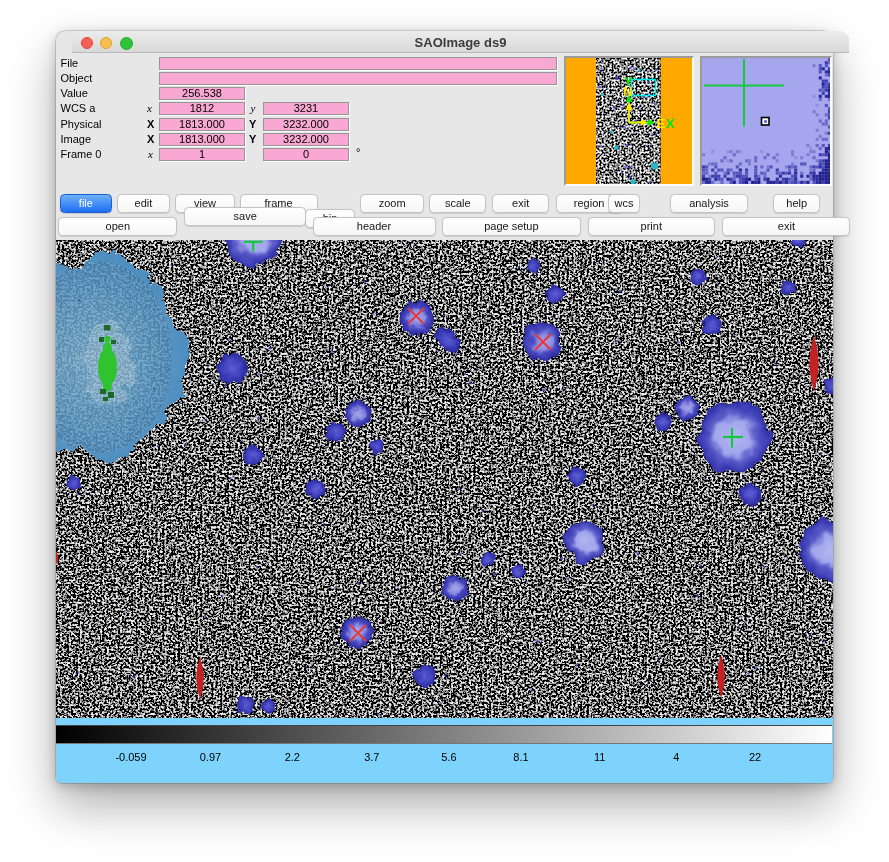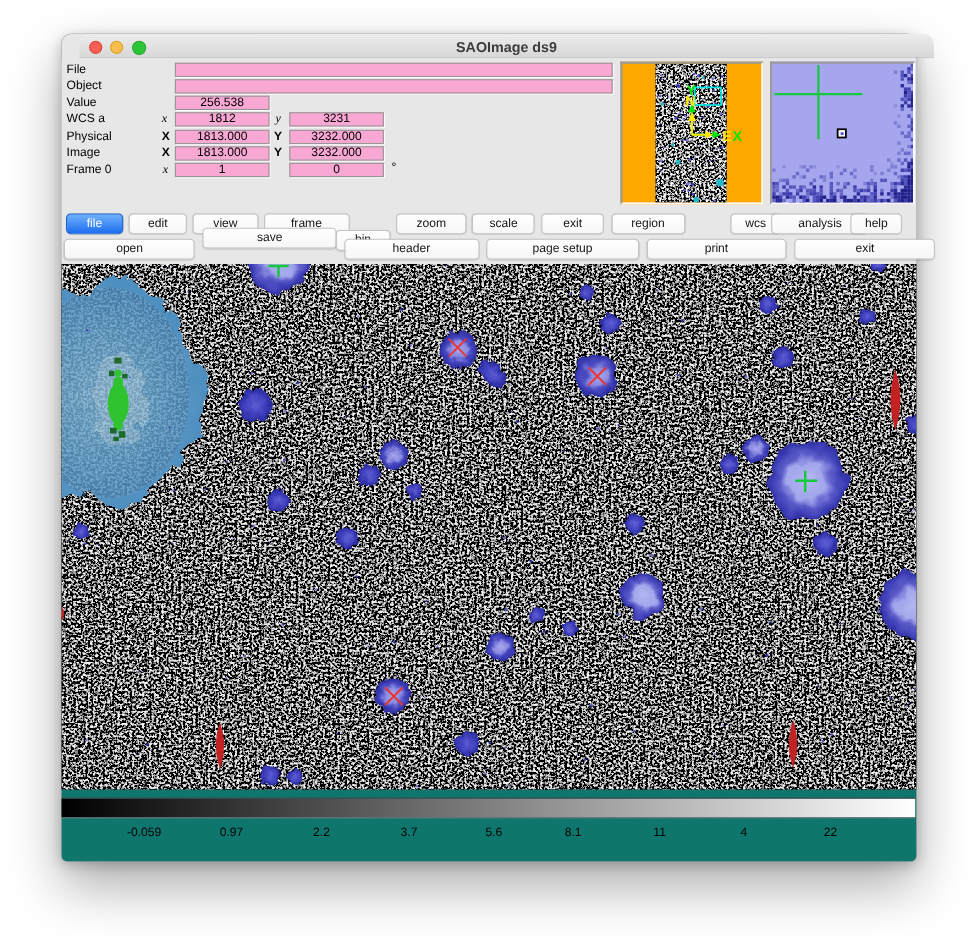--- a/index.html
+++ b/index.html
@@ -14,21 +14,21 @@
 .lbl { position:absolute; left:4.5px; height:13px; line-height:13px; }
 .xy { position:absolute; height:13px; line-height:13px; }
 .box { position:absolute; height:13px; background:#f9a8d4; border:1px solid #969696; box-shadow:1px 1px 0 rgba(255,255,255,0.9); text-align:center; line-height:11px; font-size:11px; }
 .bigbox { left:103px; width:398px; }
 .b1 { left:103px; width:86px; }
 .b2 { left:207px; width:86px; }
 #toolbar { position:absolute; left:0; top:162.5px; width:777px; }
 .btn { position:absolute; height:19px; background:linear-gradient(#ffffff,#f6f6f6); border:1px solid #c3c3c3; border-radius:4.5px; font-size:11px; color:#161616; text-align:center; line-height:17px; box-shadow:0 0.5px 1px rgba(0,0,0,0.12); }
 .btn.sel { background:linear-gradient(#6fb1fa,#1d6ef2); border:1px solid #1a5fd0; color:#fff; }
 #mainimg { position:absolute; left:0; top:209px; width:777px; height:478px; background:#000; overflow:hidden; }
-#bottom { position:absolute; left:0; top:687px; width:777px; height:65px; background:#0f766e; border-radius:0 0 5px 5px; }
+#bottom { position:absolute; left:0; top:687px; width:777px; height:65px; background:#7dd3fc; border-radius:0 0 5px 5px; }
 #cbar { position:absolute; left:0px; top:7px; width:776px; height:19px; background:linear-gradient(to right,#000000,#ffffff); border-top:1px solid #444; border-bottom:1px solid #777; }
 .cl { position:absolute; top:33px; font-size:11px; color:#000; transform:translateX(-50%); }
 svg { display:block; }
 .panbox { position:absolute; top:25px; height:130px; border-top:2px solid #9b9b9b; border-left:2px solid #9b9b9b; border-bottom:2px solid #fbfbfb; border-right:2px solid #fbfbfb; background:#ffa800; }
 </style></head><body>
 <div id="win">
  <div id="titlebar">
   <div class="tl" id="tl-r"></div>
       <div class="tl" id="tl-y"></div>
       <div class="tl" id="tl-g"></div>
@@ -466,22 +466,22 @@
  <div id="toolbar">
   <div class="btn sel" style="left:3.6px;top:0px;width:52.6px">file</div>
   <div class="btn" style="left:61.2px;top:0px;width:52.6px">edit</div>
   <div class="btn" style="left:118.8px;top:0px;width:60.3px">view</div>
   <div class="btn" style="left:183.6px;top:0px;width:78px">frame</div>
   <div class="btn" style="left:248.8px;top:15px;width:50.4px">bin</div>
   <div class="btn" style="left:304.2px;top:0px;width:63.9px">zoom</div>
   <div class="btn" style="left:373.4px;top:0px;width:56.7px">scale</div>
   <div class="btn" style="left:436.3px;top:0px;width:56.7px">exit</div>
   <div class="btn" style="left:499.6px;top:0px;width:67px">region</div>
-  <div class="btn" style="left:608px;top:0px;width:46px">wcs</div>
-  <div class="btn" style="left:645px;top:0px;width:89px">analysis</div>
+  <div class="btn" style="left:552px;top:0px;width:32px">wcs</div>
+  <div class="btn" style="left:614px;top:0px;width:78px">analysis</div>
   <div class="btn" style="left:717.2px;top:0px;width:47px">help</div>
   <div class="btn" style="left:2.2px;top:23.5px;width:119.3px">open</div>
   <div class="btn" style="left:128.2px;top:13px;width:122.0px">save</div>
   <div class="btn" style="left:256.5px;top:23.5px;width:123.0px">header</div>
   <div class="btn" style="left:386.2px;top:23.5px;width:138.4px">page setup</div>
   <div class="btn" style="left:531.5px;top:23.5px;width:127.6px">print</div>
   <div class="btn" style="left:666.4px;top:23.5px;width:128px">exit</div>
  </div>
  <div id="mainimg">
   <svg width="777" height="478" viewBox="0 0 777 478">

